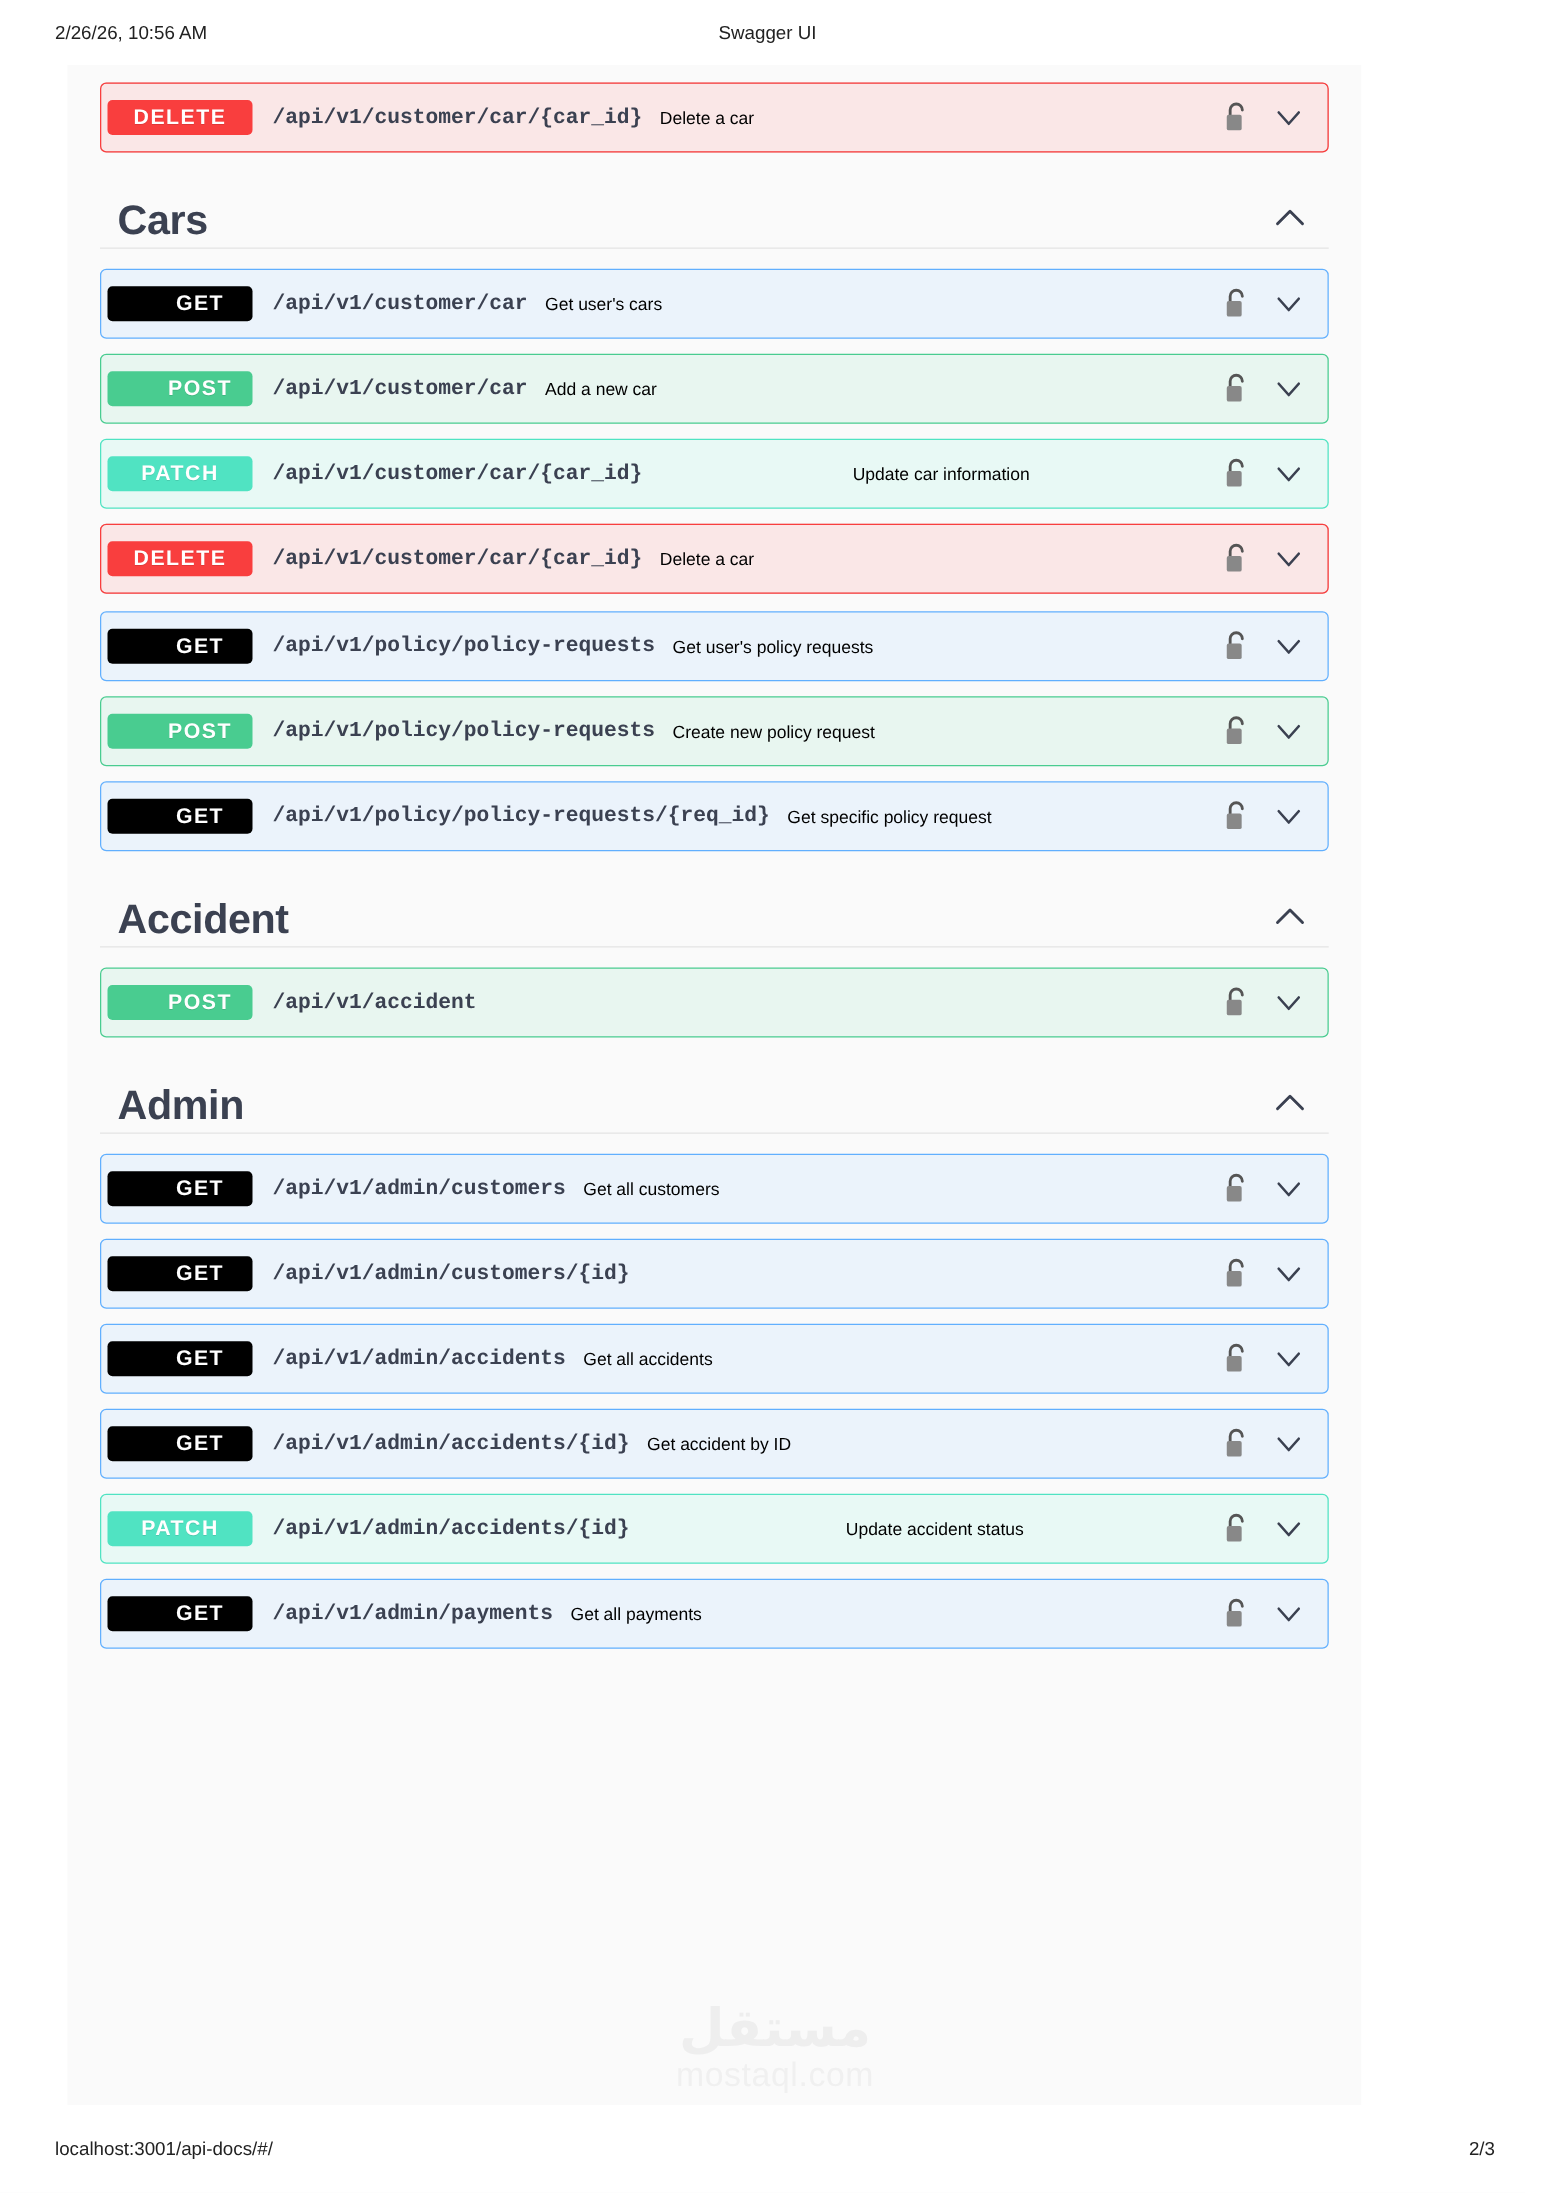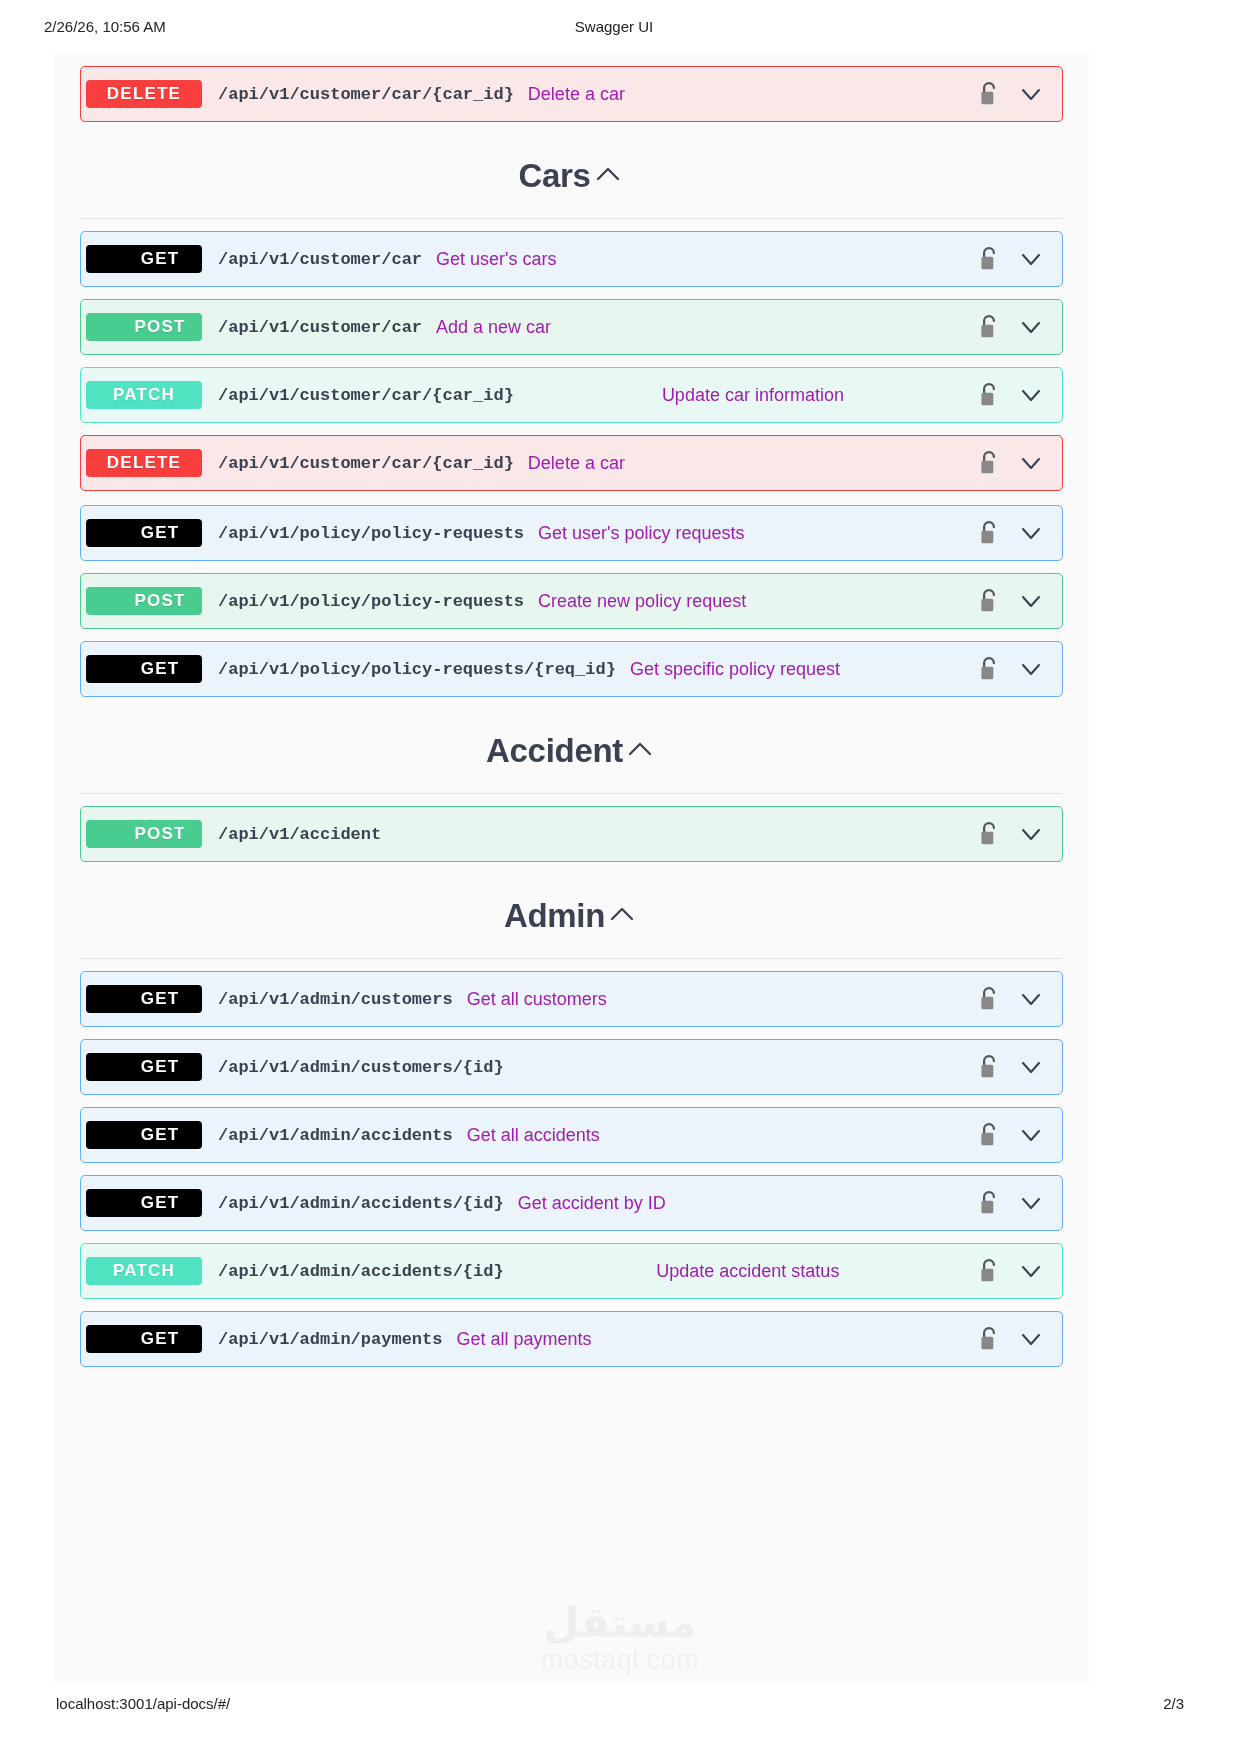--- a/index.html
+++ b/index.html
@@ -28,26 +28,26 @@
   .print-header .ph-left { flex: 0 0 auto; }
   .print-header .ph-center {
     position: absolute;
     left: 0; right: 12px;
     text-align: center;
     pointer-events: none;
   }
 
   .print-footer {
     position: absolute;
-    bottom: 16px; left: 0; right: 0;
+    bottom: 0; left: 0; right: 0;
     height: 70px;
     display: flex;
     align-items: center;
     justify-content: space-between;
-    padding: 0 56px;
+    padding: 0 44px;
     font-size: 15px;
     color: #222;
   }
 
   
   .sheet {
     position: absolute;
     top: 52px;
     left: 54px;
     width: 1035px;
@@ -57,24 +57,24 @@
   }
 
   .sheet-inner { padding: 0 0 0 0; }
 
   
   .tag-block { padding: 0 26px; }
 
   .tag-head {
     display: flex;
     align-items: center;
-    justify-content: center;
-    padding: 24px 14px 26px 14px;
+    justify-content: space-between;
+    padding: 24px 14px 6px 14px;
     border-bottom: 1px solid #e4e4e4;
-    margin-bottom: 4px;
+    margin-bottom: 16px;
   }
   .tag-title {
     font-size: 33px;
     font-weight: bold;
     color: #3b4151;
     letter-spacing: -0.3px;
     line-height: 1;
   }
   .caret-up {
     width: 34px; height: 34px;
@@ -113,22 +113,22 @@
   .op-path {
     font-family: "Liberation Mono", monospace;
     font-size: 17px;
     font-weight: bold;
     color: #3b4151;
     padding: 0 0 0 16px;
     white-space: nowrap;
   }
 
   .op-summary {
-    font-size: 18px;
-    color: #a21caf;
+    font-size: 14px;
+    color: #000000;
     padding-left: 14px;
     white-space: nowrap;
     flex: 1 1 auto;
   }
 
   .op-right {
     flex: 0 0 auto;
     display: flex;
     align-items: center;
     gap: 18px;

